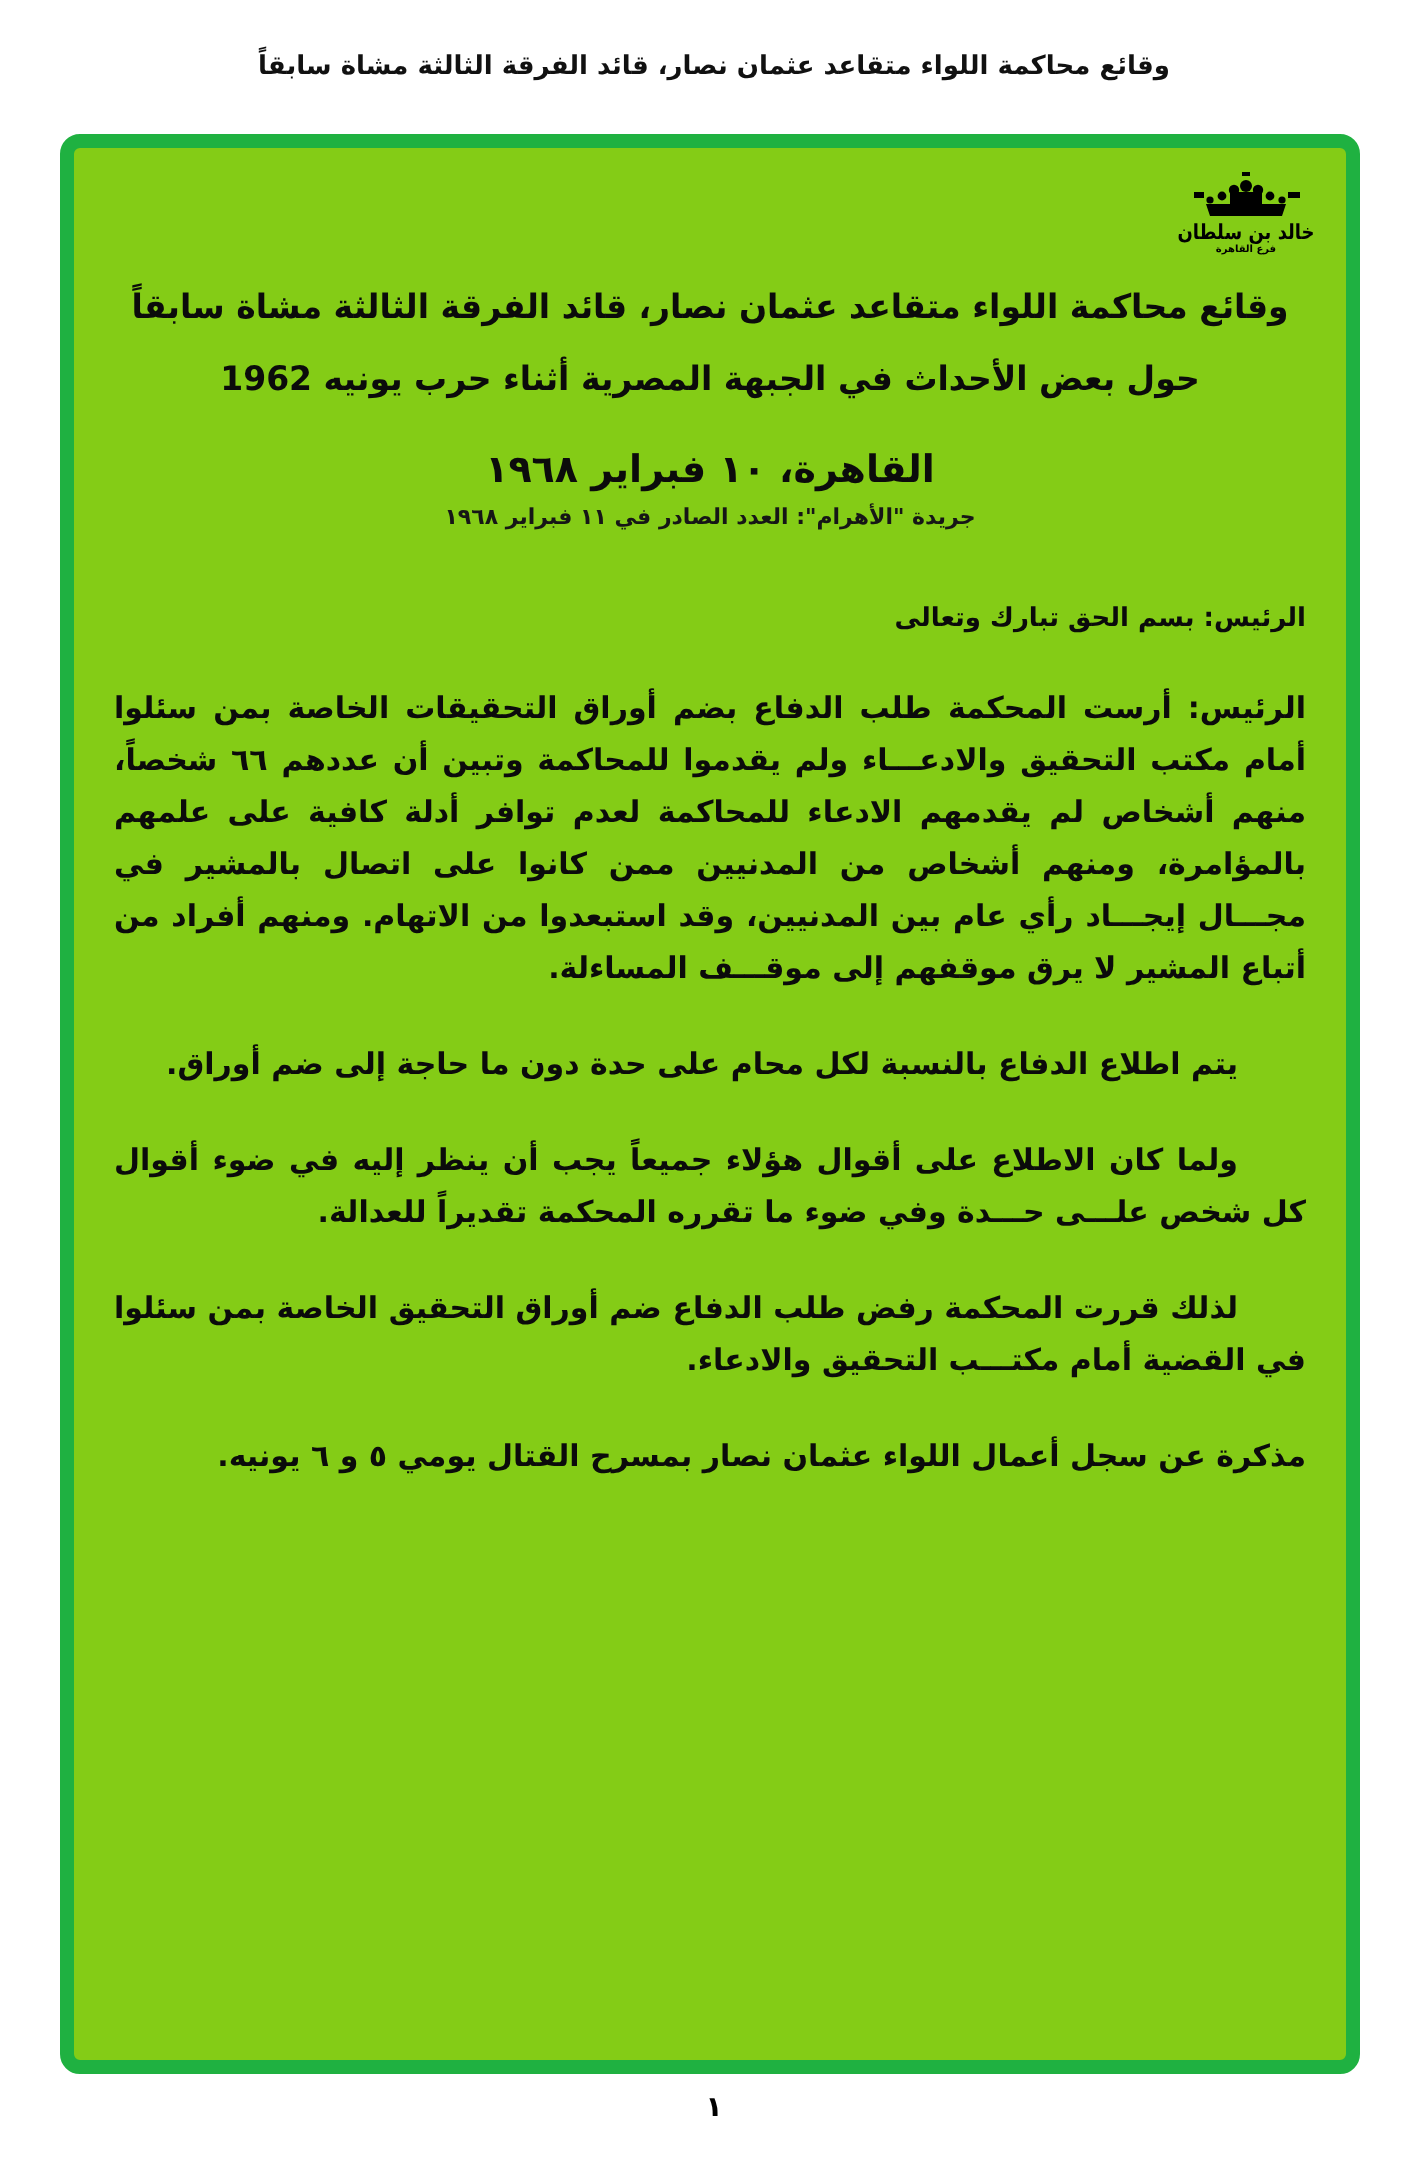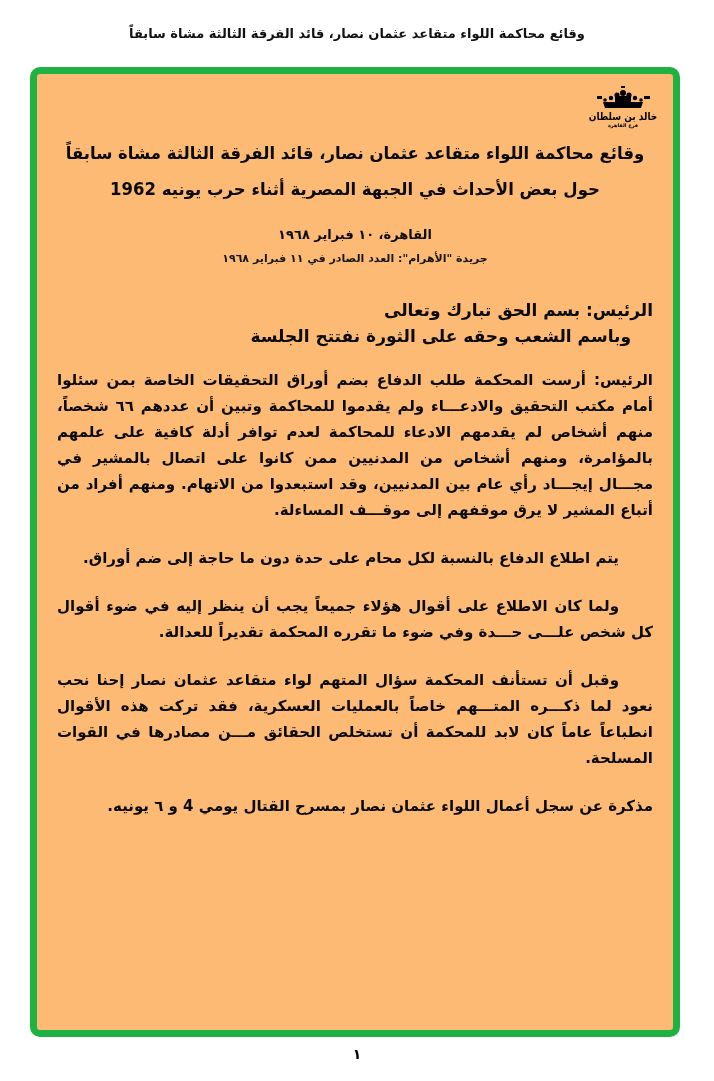--- a/index.html
+++ b/index.html
@@ -31,21 +31,21 @@
   }
   .frame {
     position: absolute;
     left: 30px;
     top: 67px;
     width: 650px;
     height: 970px;
     border: 7px solid #1fb141;
     border-radius: 10px;
     box-sizing: border-box;
-    background: #fdba74;
+    background: #84cc16;
   }
   .frame-inner {
     position: relative;
     width: 100%;
     height: 100%;
     padding: 0 20px;
     box-sizing: border-box;
   }
   .emblem {
     position: absolute;
@@ -85,37 +85,37 @@
   .title-line {
     font-size: 16.5px;
     font-weight: bold;
     color: #0b0b0b;
     line-height: 36px;
     transform: scaleY(1.02);
   }
   .date-line {
     margin-top: 16px;
     text-align: center;
-    font-size: 13px;
+    font-size: 19px;
     font-weight: bold;
     color: #0b0b0b;
     line-height: 22px;
   }
   .source-line {
     margin-top: 5px;
     text-align: center;
     font-size: 11px;
     font-weight: bold;
     color: #161616;
     line-height: 16px;
   }
   .opening-block {
     margin-top: 30px;
     text-align: right;
-    font-size: 17px;
+    font-size: 13px;
     font-weight: bold;
     color: #0b0b0b;
     line-height: 26px;
   }
   .opening-line.indented {
     padding-right: 22px;
   }
   .body-block {
     margin-top: 18px;
   }
@@ -181,29 +181,28 @@
         <div class="title-line">وقائع محاكمة اللواء متقاعد عثمان نصار، قائد الفرقة الثالثة مشاة سابقاً</div>
         <div class="title-line">حول بعض الأحداث في الجبهة المصرية أثناء حرب يونيه 1962</div>
       </div>
 
       <div class="date-line">القاهرة، ١٠ فبراير ١٩٦٨</div>
 
       <div class="source-line">جريدة "الأهرام": العدد الصادر في ١١ فبراير ١٩٦٨</div>
 
       <div class="opening-block">
         <div class="opening-line">الرئيس: بسم الحق تبارك وتعالى</div>
-        <div class="opening-line indented">وباسم الشعب وحقه على الثورة نفتتح الجلسة</div>
       </div>
 
       <div class="body-block">
         <p class="para">الرئيس: أرست المحكمة طلب الدفاع بضم أوراق التحقيقات الخاصة بمن سئلوا أمام مكتب التحقيق والادعـــاء ولم يقدموا للمحاكمة وتبين أن عددهم ٦٦ شخصاً، منهم أشخاص لم يقدمهم الادعاء للمحاكمة لعدم توافر أدلة كافية على علمهم بالمؤامرة، ومنهم أشخاص من المدنيين ممن كانوا على اتصال بالمشير في مجـــال إيجـــاد رأي عام بين المدنيين، وقد استبعدوا من الاتهام.  ومنهم أفراد من أتباع المشير لا يرق موقفهم إلى موقـــف المساءلة.</p>
         <p class="para indent single">يتم اطلاع الدفاع بالنسبة لكل محام على حدة دون ما حاجة إلى ضم أوراق.</p>
         <p class="para indent">ولما كان الاطلاع على أقوال هؤلاء جميعاً يجب أن ينظر إليه في ضوء أقوال كل شخص علـــى حـــدة وفي ضوء ما تقرره المحكمة تقديراً للعدالة.</p>
-        <p class="para indent">وقبل أن تستأنف المحكمة سؤال المتهم لواء متقاعد عثمان نصار إحنا نحب نعود لما ذكـــره المتـــهم خاصاً بالعمليات العسكرية، فقد تركت هذه الأقوال انطباعاً عاماً كان لابد للمحكمة أن تستخلص الحقائق مـــن مصادرها في القوات المسلحة.</p>
-        <p class="para single">مذكرة عن سجل أعمال اللواء عثمان نصار بمسرح القتال يومي 4 و ٦ يونيه.</p>
+        <p class="para indent">لذلك قررت المحكمة رفض طلب الدفاع ضم أوراق التحقيق الخاصة بمن سئلوا في القضية أمام مكتـــب التحقيق والادعاء.</p>
+        <p class="para single">مذكرة عن سجل أعمال اللواء عثمان نصار بمسرح القتال يومي ٥ و ٦ يونيه.</p>
       </div>
 
     </div>
   </div>
 
   <div class="page-number">١</div>
 
 </div>
 
 </body></html>

